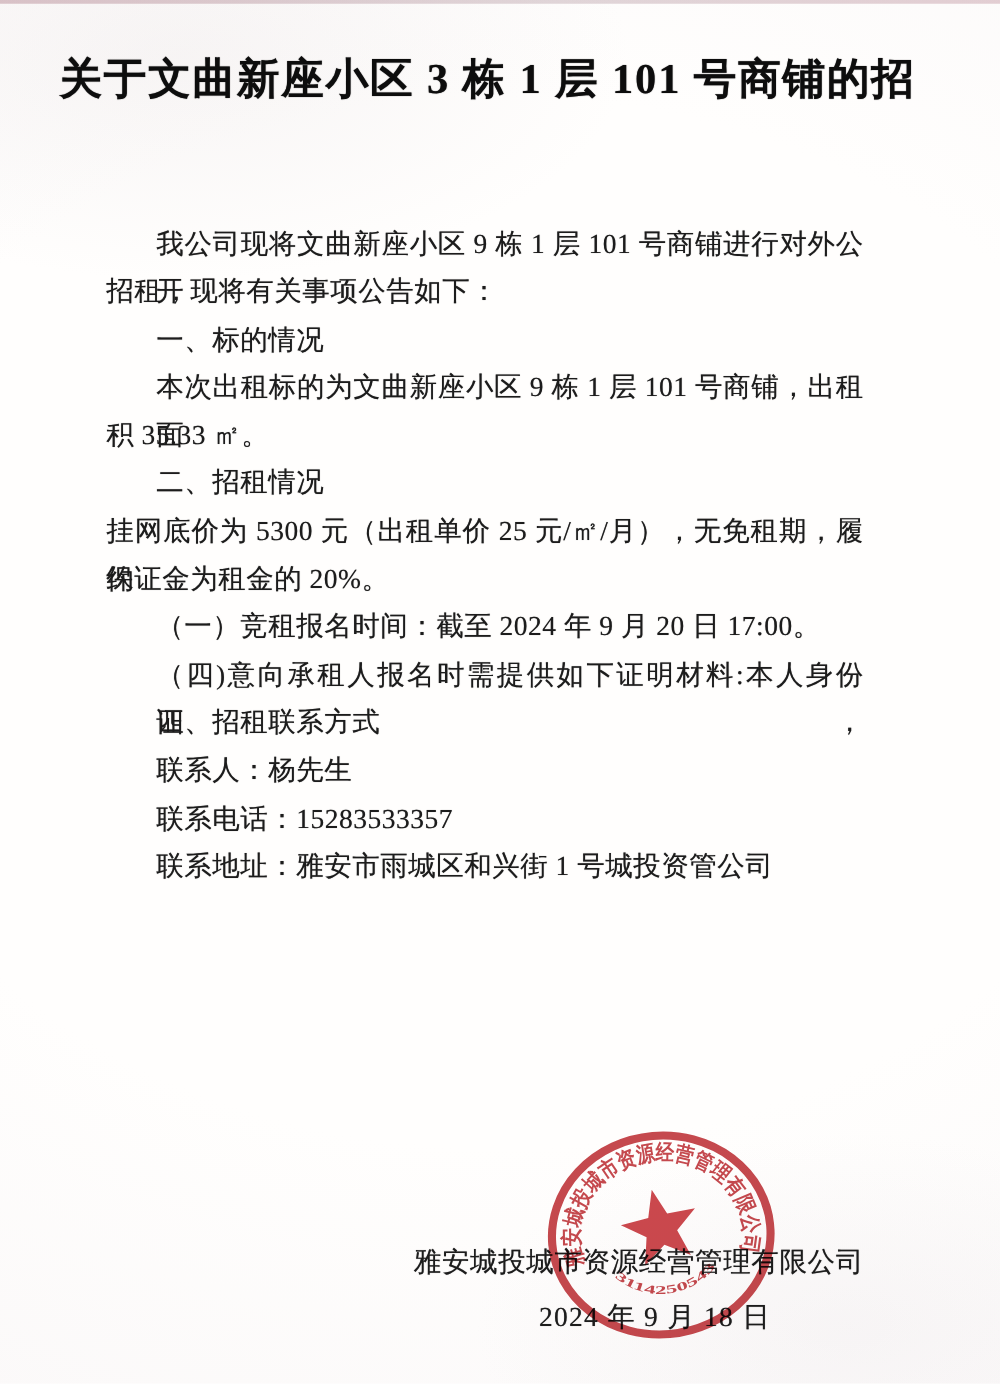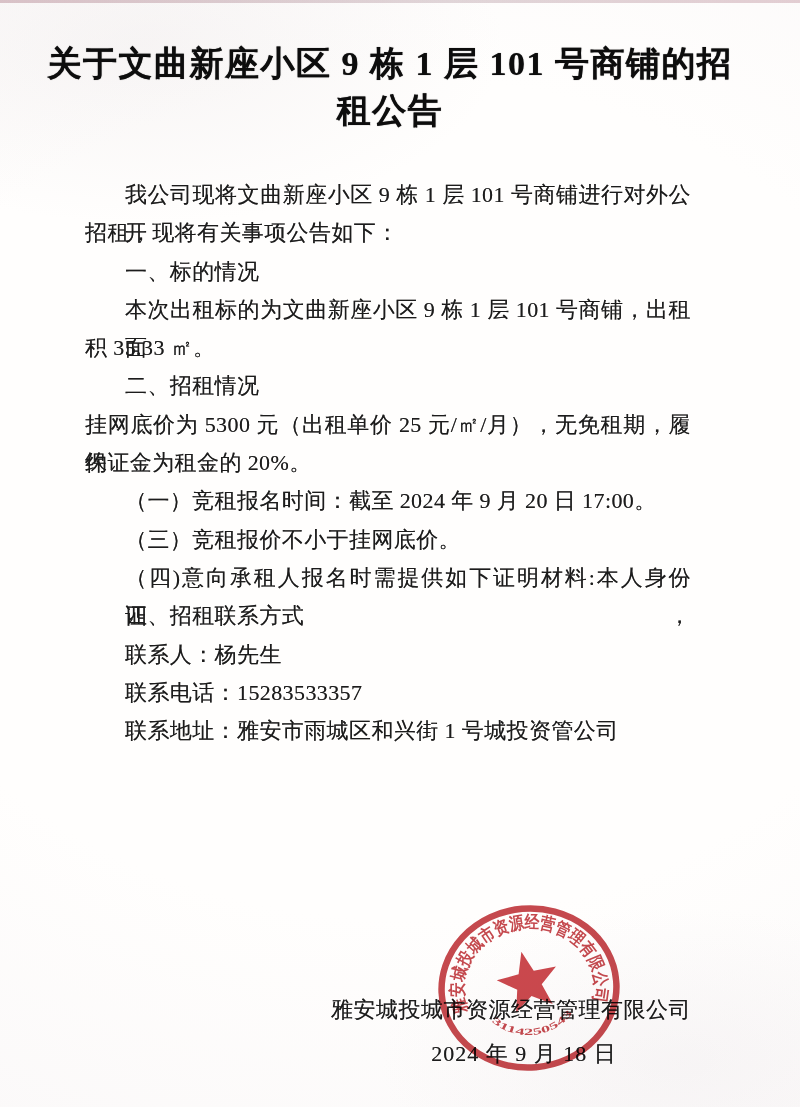--- a/index.html
+++ b/index.html
@@ -70,35 +70,33 @@
     font-weight:700;
   }
 </style>
 </head>
 <body>
 
 <div class="page">
   <div class="page-edge-top"></div>
 
   <h1 class="doc-title" style="margin:0;">
-    <div>关于文曲新座小区 9 栋 1 层 101 号商铺的招</div>
-    <div>租公告</div>
+    <div>关于文曲新座小区 3 栋 1 层 101 号商铺的招</div>
   </h1>
 
   <div class="body-text">
     <p class="ind fill">我公司现将文曲新座小区 9 栋 1 层 101 号商铺进行对外公开</p>
     <p>招租，现将有关事项公告如下：</p>
     <p class="ind">一、标的情况</p>
     <p class="ind fill">本次出租标的为文曲新座小区 9 栋 1 层 101 号商铺，出租面</p>
     <p>积 35.33 ㎡。</p>
     <p class="ind">二、招租情况</p>
     <p class="fill">挂网底价为 5300 元（出租单价 25 元/㎡/月），无免租期，履约</p>
     <p>保证金为租金的 20%。</p>
     <p class="ind">（一）竞租报名时间：截至 2024 年 9 月 20 日 17:00。</p>
-    <p class="ind">（三）竞租报价不小于挂网底价。</p>
     <p class="ind fill">（四)意向承租人报名时需提供如下证明材料:本人身份证，</p>
     <p class="ind">四、招租联系方式</p>
     <p class="ind">联系人：杨先生</p>
     <p class="ind">联系电话：15283533357</p>
     <p class="ind">联系地址：雅安市雨城区和兴街 1 号城投资管公司</p>
   </div>
 
   <div class="signature">
     <div class="sig-company">雅安城投城市资源经营管理有限公司</div>
     <div class="sig-date">2024 年 9 月 18 日</div>

